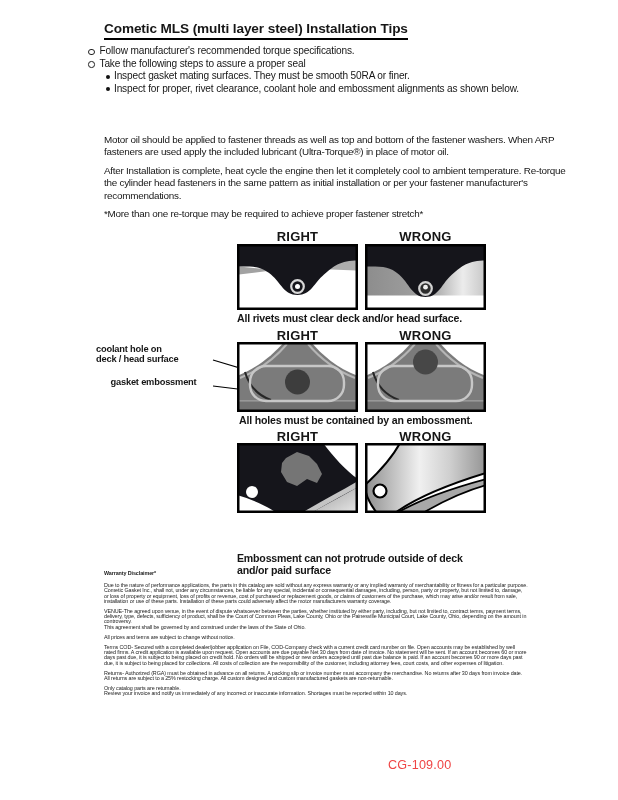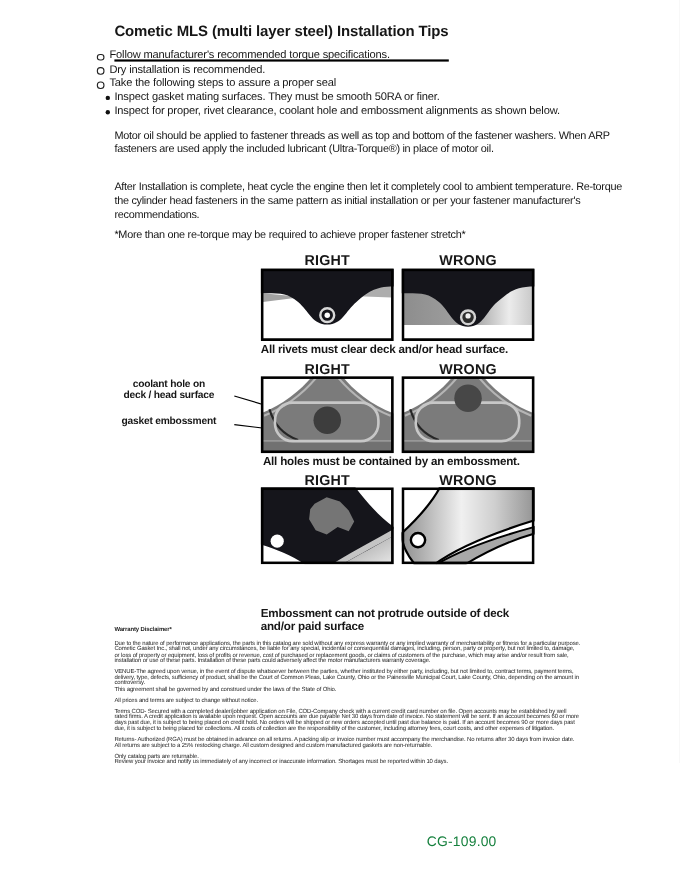--- a/index.html
+++ b/index.html
@@ -4,63 +4,59 @@
 <style>
   html,body{margin:0;padding:0;background:#e9e9e9;}
   .page{
     position:relative;width:618px;height:800px;background:#ffffff;
     font-family:"Liberation Sans",sans-serif;color:#161616;overflow:hidden;
     margin:0 auto;
   }
   .abs{position:absolute;}
   
   .title{left:104px;top:21px;font-size:13.6px;font-weight:bold;letter-spacing:-0.1px;}
-  .title span{display:inline-block;border-bottom:2px solid #000;padding-bottom:18px;}
+  .title span{display:inline-block;border-bottom:2px solid #000;padding-bottom:2px;}
   
   .tips{left:88px;top:45px;font-size:10.1px;letter-spacing:-0.15px;width:500px;}
   .b-row{display:flex;gap:5px;line-height:12.7px;}
   .b-marker{flex:0 0 auto;width:4.5px;height:4.5px;border:1px solid #222;border-radius:50%;margin-top:3.6px;}
-  .sb-row{display:flex;gap:4px;line-height:12.4px;margin-left:8px;}
+  .sb-row{display:flex;gap:4px;line-height:12.4px;margin-left:18px;}
   .sb-marker{flex:0 0 auto;width:4px;height:4px;background:#111;border-radius:50%;margin-top:4.2px;}
   
   .diesel-h{left:104px;top:117px;font-size:12.6px;font-weight:bold;letter-spacing:-0.1px;}
   .para{left:104px;width:466px;font-size:9.9px;line-height:12.3px;letter-spacing:-0.25px;}
-  .p1{top:118px;}
+  .p1{top:134px;}
   .p2{top:165px;}
   .pnote{top:208px;}
   
   .dg-label{width:121px;text-align:center;font-size:13px;font-weight:bold;letter-spacing:0.2px;}
   .dg-caption{font-size:10.6px;font-weight:bold;letter-spacing:-0.2px;line-height:12.4px;}
   .panel{width:121px;}
-  .ann{left:96px;top:344px;width:115px;text-align:center;font-size:9.3px;font-weight:bold;line-height:10.4px;letter-spacing:-0.2px;}
+  .ann{left:96px;top:344px;width:115px;text-align:left;font-size:9.3px;font-weight:bold;line-height:10.4px;letter-spacing:-0.2px;}
   .ann2{left:96px;top:377px;width:115px;text-align:center;font-size:9.3px;font-weight:bold;letter-spacing:-0.2px;}
   
   .warranty{left:104px;top:571px;width:424px;font-size:5.4px;line-height:5.2px;letter-spacing:-0.1px;color:#1d1d1d;}
   .warranty .w-h{font-weight:bold;margin:0 0 7px 0;}
   .warranty .wpar{margin:0 0 5px 0;}
   .warranty .tight{margin:0;}
-  .pagenum{left:388px;top:758px;font-size:12.6px;letter-spacing:0.2px;color:#15803d;}
+  .pagenum{left:388px;top:758px;font-size:12.6px;letter-spacing:0.2px;color:#ef4444;}
 </style>
 </head>
 <body>
 
 <div class="page">
 
   <div class="abs title">
     <span>Cometic MLS (multi layer steel) Installation Tips</span>
   </div>
 
   <div class="abs tips">
     <div class="b-row">
       <span class="b-marker"></span>
       <span>Follow manufacturer's recommended torque specifications.</span>
-    </div>
-    <div class="b-row">
-      <span class="b-marker"></span>
-      <span>Dry installation is recommended.</span>
     </div>
     <div class="b-row">
       <span class="b-marker"></span>
       <span>Take the following steps to assure a proper seal</span>
     </div>
     <div class="sb-row">
       <span class="sb-marker"></span>
       <span>Inspect gasket mating surfaces.  They must be smooth 50RA or finer.</span>
     </div>
     <div class="sb-row">

